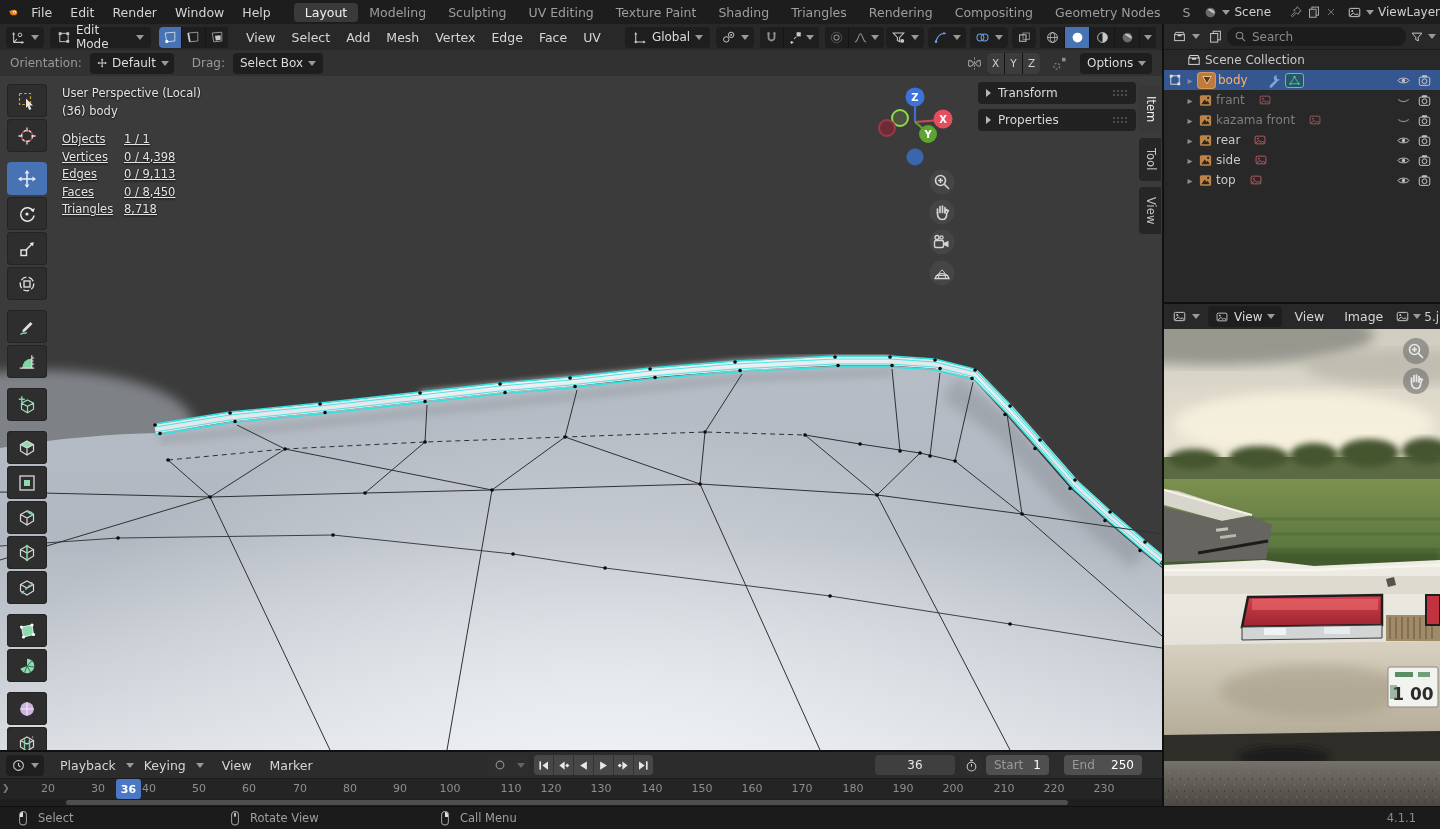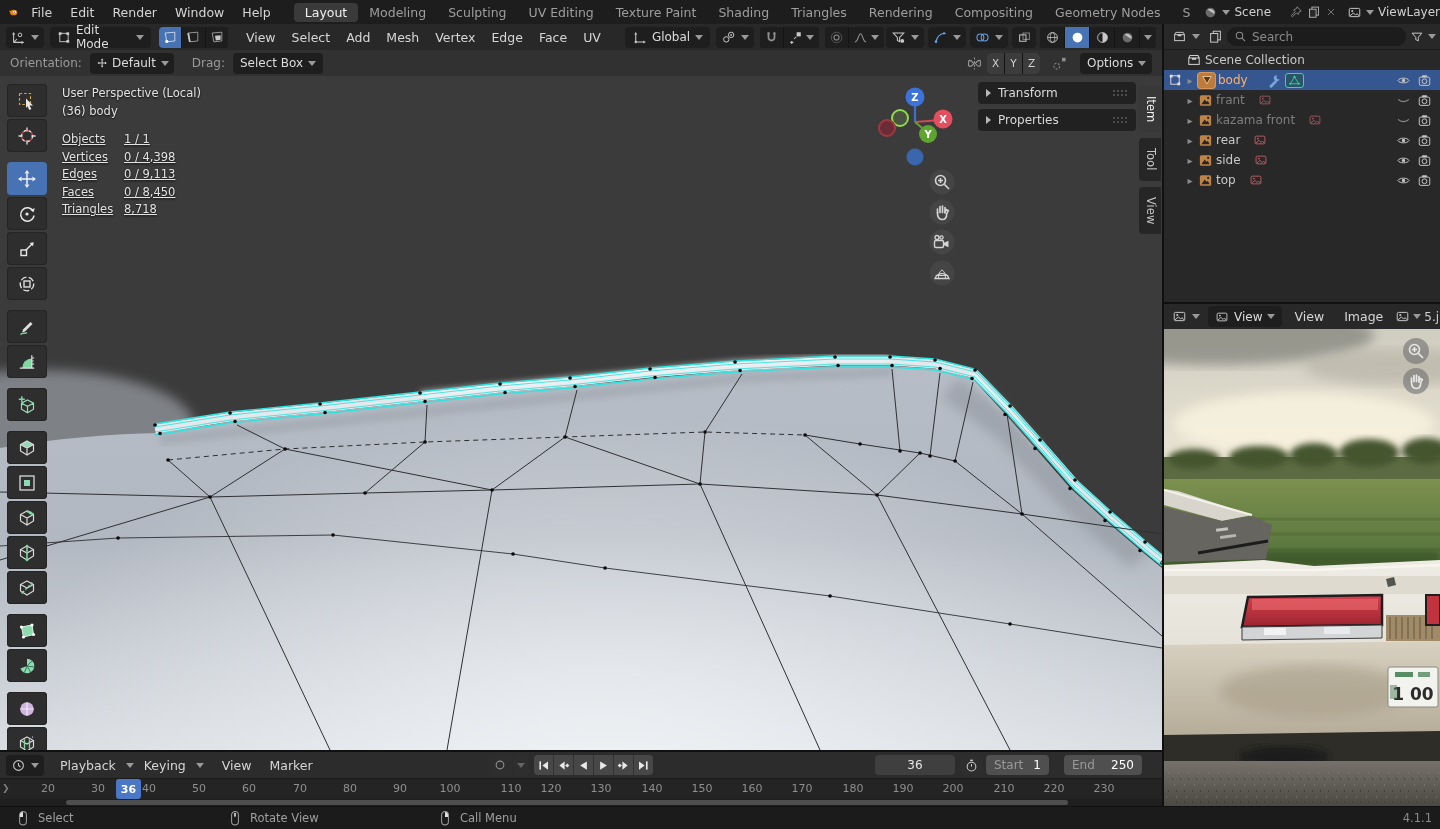--- a/index.html
+++ b/index.html
@@ -91,21 +91,21 @@
   #tl-scroll { position:relative; height:7px; background:#1f1f1f; }
   #tl-scroll .handle { position:absolute; left:66px; top:1px; width:1002px; height:5px; background:#4e4e4e; border-radius:3px; }
   .transport { display:flex; gap:1px; background:#333; border-radius:4px; overflow:hidden; }
   .tbtn { width:19px; height:20px; background:#474747; display:flex; align-items:center; justify-content:center; }
   .field { height:20px; background:#4f4f4f; border-radius:4px; display:flex; align-items:center; padding:0 8px; gap:8px; color:#e6e6e6; }
   .field .fv { margin-left:auto; color:#fff; }
 
   
   #statusbar { left:0; top:807px; width:1440px; height:22px; background:#1b1b1b; display:flex; align-items:center; color:#9f9f9f; font-size:11.5px; }
   .hint { display:flex; align-items:center; gap:6px; position:absolute; }
-  #version { position:absolute; right:8px; color:#8a8a8a; }
+  #version { position:absolute; right:24px; color:#8a8a8a; }
 </style>
 </head>
 <body>
 
 <svg width="0" height="0" style="position:absolute">
   <defs>
     <symbol id="s-chev" viewBox="0 0 20 20">
         <path d="M6 8l4 4 4-4" fill="none" stroke="currentColor" stroke-width="1.6"></path>
       </symbol>
     <symbol id="s-tweak" viewBox="0 0 20 20">

